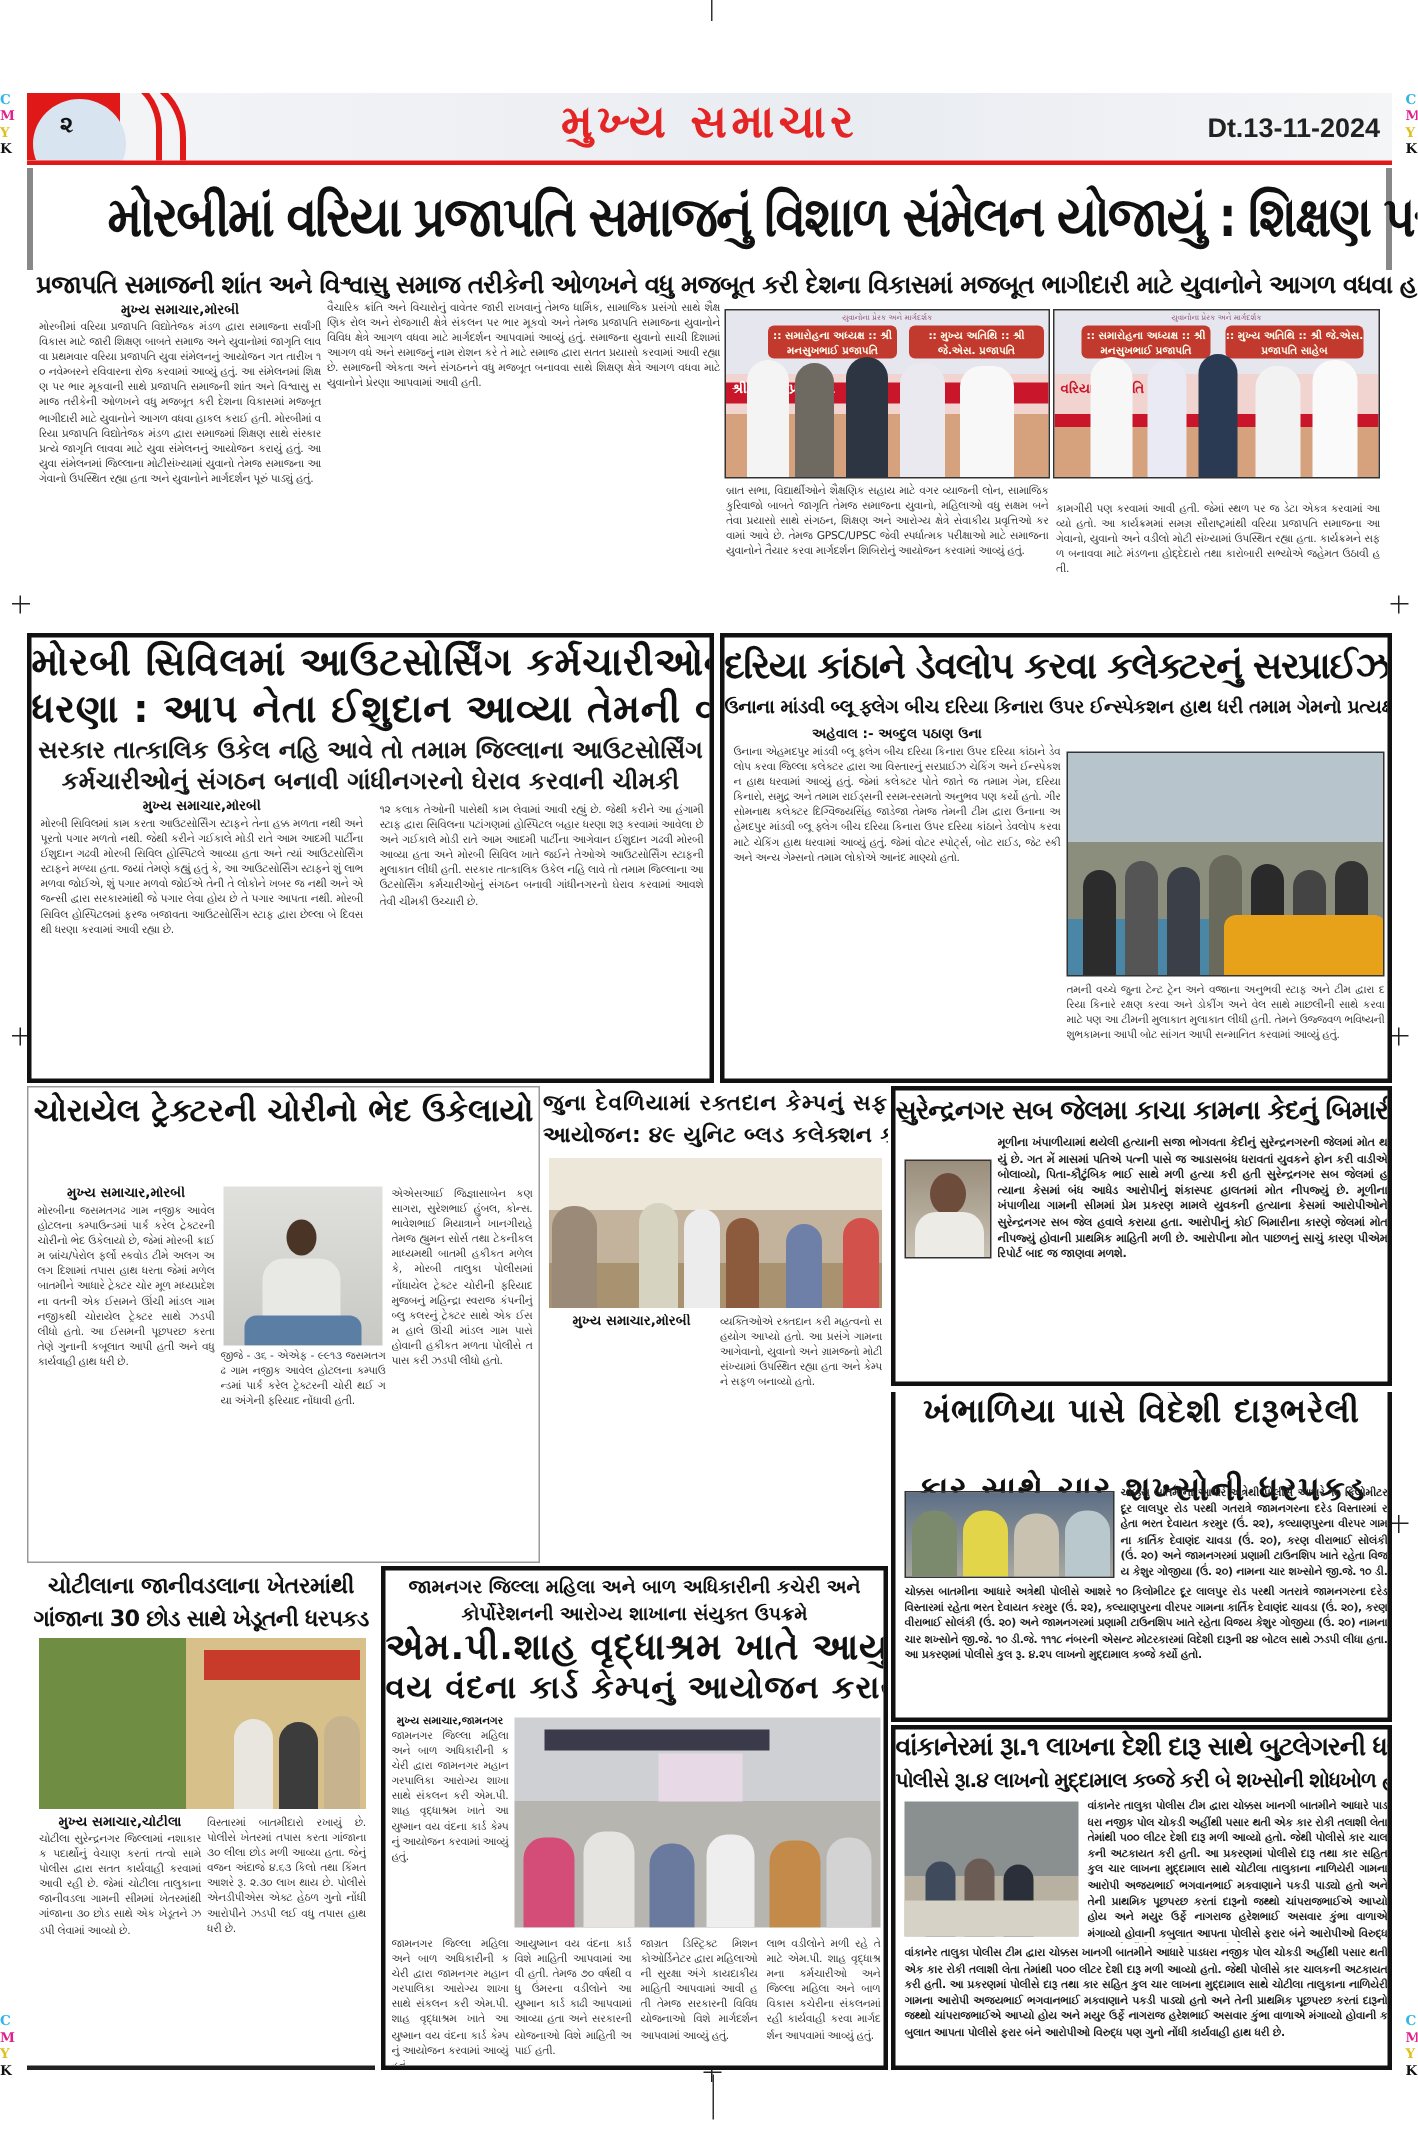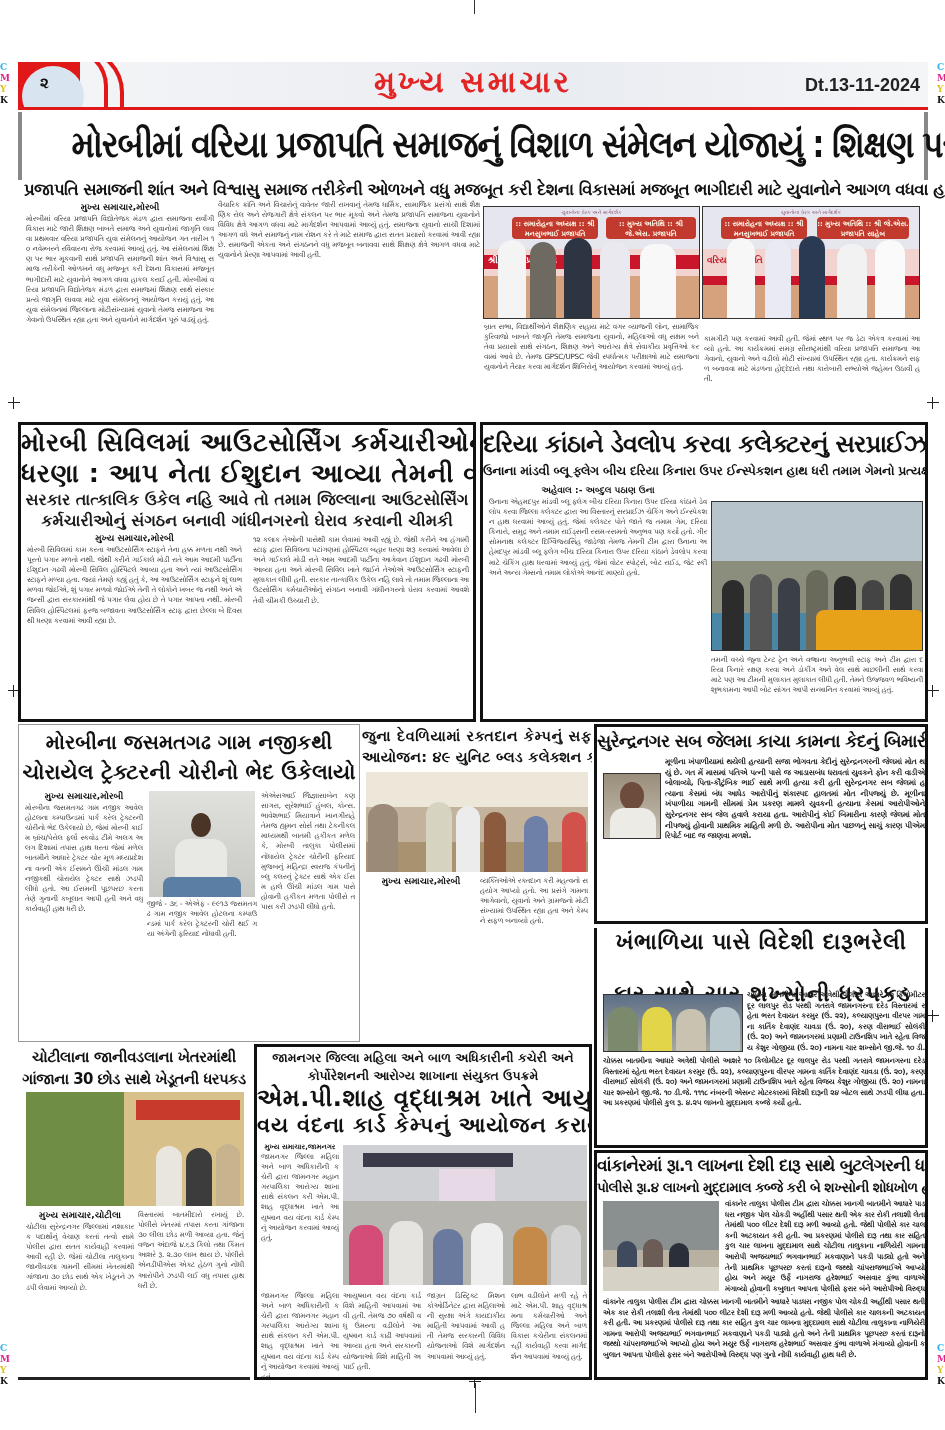--- a/index.html
+++ b/index.html
@@ -166,21 +166,20 @@
       <div class="person" style="left:150px;width:22px;height:70px;background:#444;"></div>
       <div class="person" style="left:178px;width:22px;height:76px;background:#333;"></div>
       <div style="position:absolute;left:104px;top:108px;width:108px;height:42px;background:#e7a21a;border-radius:8px 8px 0 0;"></div>
     </div>
     <div class="textcol" style="left:228px;top:230px;width:212px;height:64px;overflow:hidden;">
       <div class="body-text">તમની વચ્ચે જુના ટેન્ટ ટ્રેન અને વજ્રાના અનુભવી સ્ટાફ અને ટીમ દ્વારા દરિયા કિનારે રક્ષણ કરવા અને ડોકીંગ અને વેલ સાથે માછલીની સાથે કરવા માટે પણ આ ટીમની મુલાકાત મુલાકાત લીધી હતી. તેમને ઉજ્જવળ ભવિષ્યની શુભકામના આપી બોટ સાંગત આપી સન્માનિત કરવામાં આવ્યું હતું.</div>
     </div>
   </div>
 
   <div class="box-thin" style="left:0;top:662px;width:342px;height:318px;border-color:#999;">
-    <div class="headline" style="font-size:20px;line-height:30px;margin-top:2px;">મોરબીના જસમતગઢ ગામ નજીકથી</div>
     <div class="headline" style="font-size:21px;line-height:30px;">ચોરાયેલ ટ્રેક્ટરની ચોરીનો ભેદ ઉકેલાયો</div>
     <div class="textcol" style="left:6px;top:66px;width:118px;height:248px;overflow:hidden;">
       <div class="byline">મુખ્ય સમાચાર,મોરબી</div>
       <div class="body-text">મોરબીના જસમતગઢ ગામ નજીક આવેલ હોટલના કમ્પાઉન્ડમાં પાર્ક કરેલ ટ્રેક્ટરની ચોરીનો ભેદ ઉકેલાયો છે, જેમાં મોરબી ક્રાઈમ બ્રાંચ/પેરોલ ફર્લો સ્કવોડ ટીમે અલગ અલગ દિશામાં તપાસ હાથ ધરતા જેમાં મળેલ બાતમીને આધારે ટ્રેક્ટર ચોર મૂળ મધ્યપ્રદેશના વતની એક ઈસમને ઊંચી માંડલ ગામ નજીકથી ચોરાયેલ ટ્રેક્ટર સાથે ઝડપી લીધો હતો. આ ઈસમની પૂછપરછ કરતા તેણે ગુનાની કબૂલાત આપી હતી અને વધુ કાર્યવાહી હાથ ધરી છે.</div>
     </div>
     <div class="photo" style="left:130px;top:66px;width:106px;height:106px;background:linear-gradient(#e0e0dc,#c8c9c4);border:none;">
       <div style="position:absolute;left:42px;top:22px;width:20px;height:24px;border-radius:50%;background:#4a3426;"></div>
       <div class="person" style="left:26px;width:52px;height:58px;background:#e8e8e4;"></div>
       <div style="position:absolute;left:14px;bottom:0;width:78px;height:20px;background:#5b7ea4;border-radius:8px 8px 0 0;"></div>
     </div>

